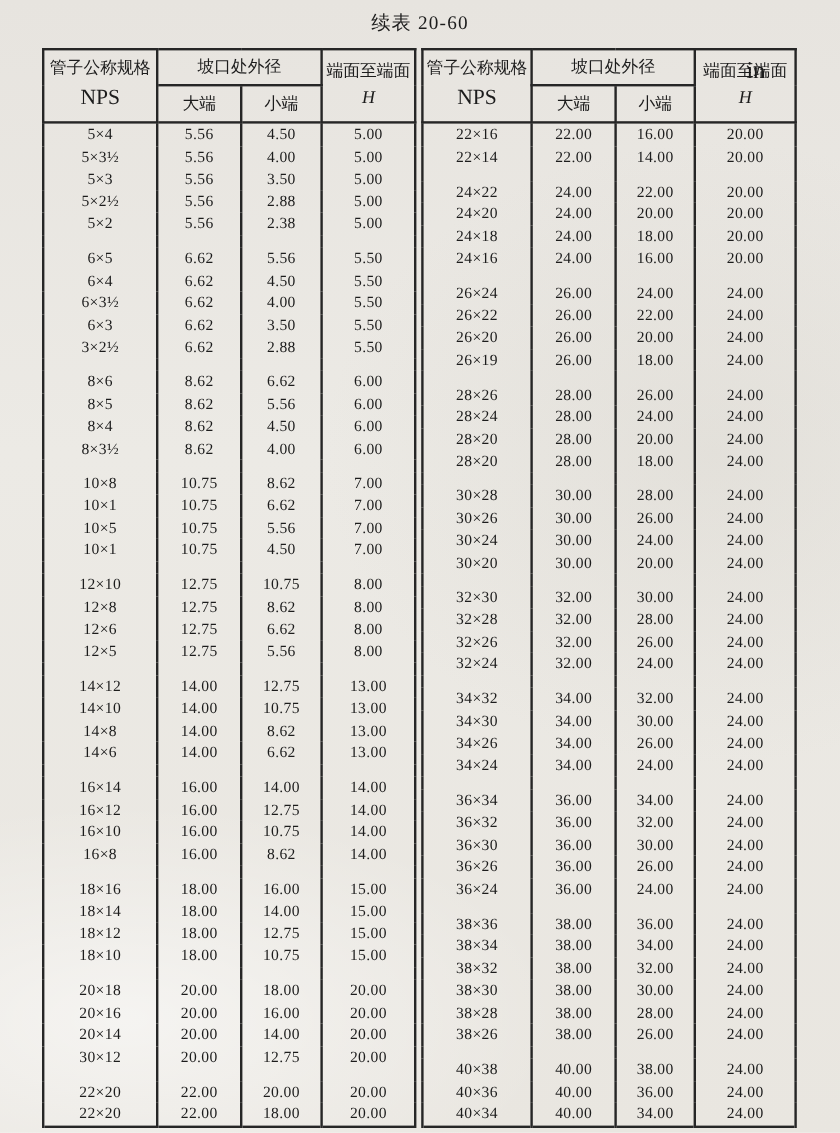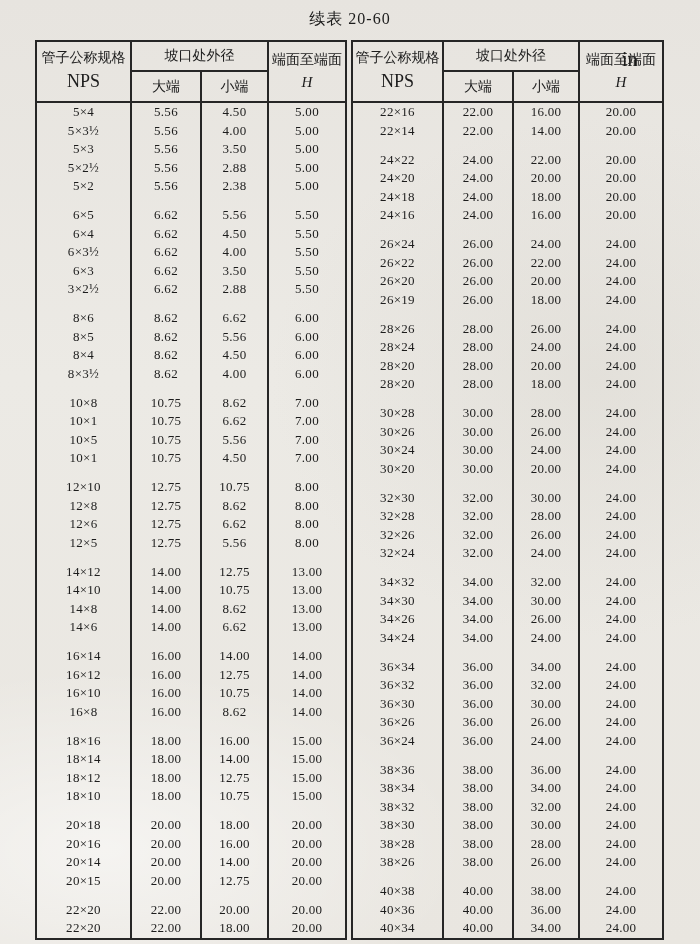--- a/index.html
+++ b/index.html
@@ -340,21 +340,21 @@
           <td>16.00</td>
           <td>20.00</td>
         </tr>
         <tr>
           <td>20×14</td>
           <td>20.00</td>
           <td>14.00</td>
           <td>20.00</td>
         </tr>
         <tr>
-          <td>20×15</td>
+          <td>30×12</td>
           <td>20.00</td>
           <td>12.75</td>
           <td>20.00</td>
         </tr>
         <tr class="spacer">
           <td></td>
           <td></td>
           <td></td>
           <td></td>
         </tr>

